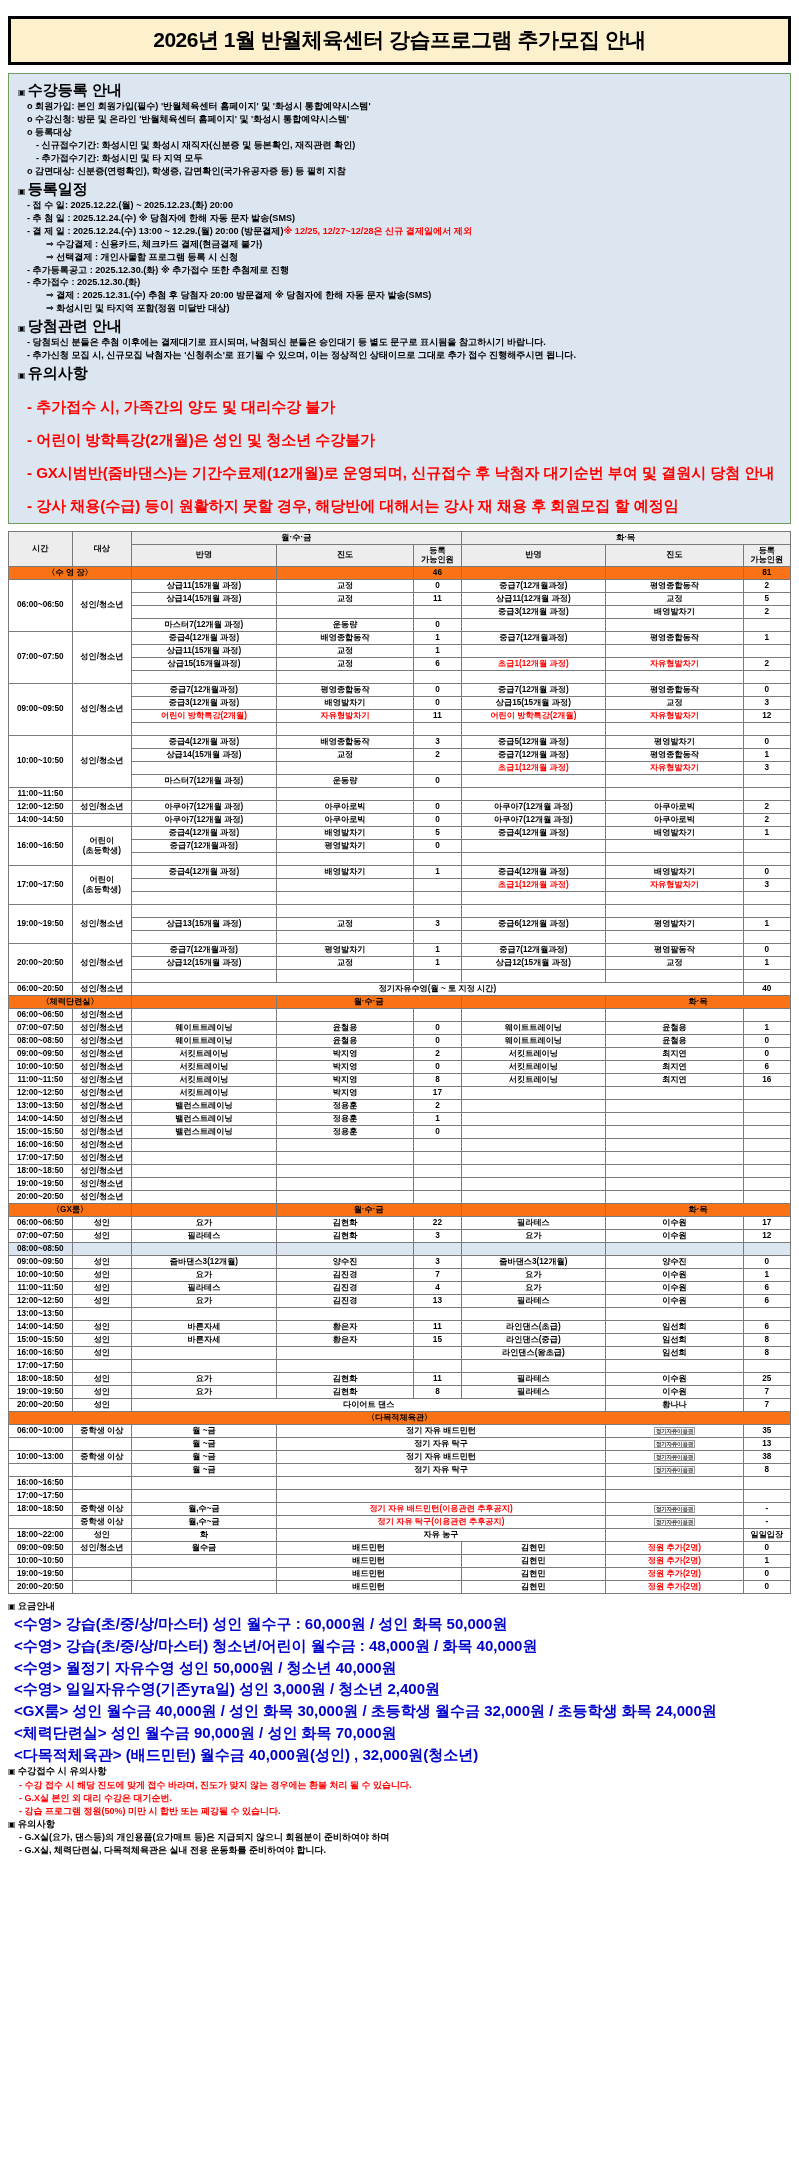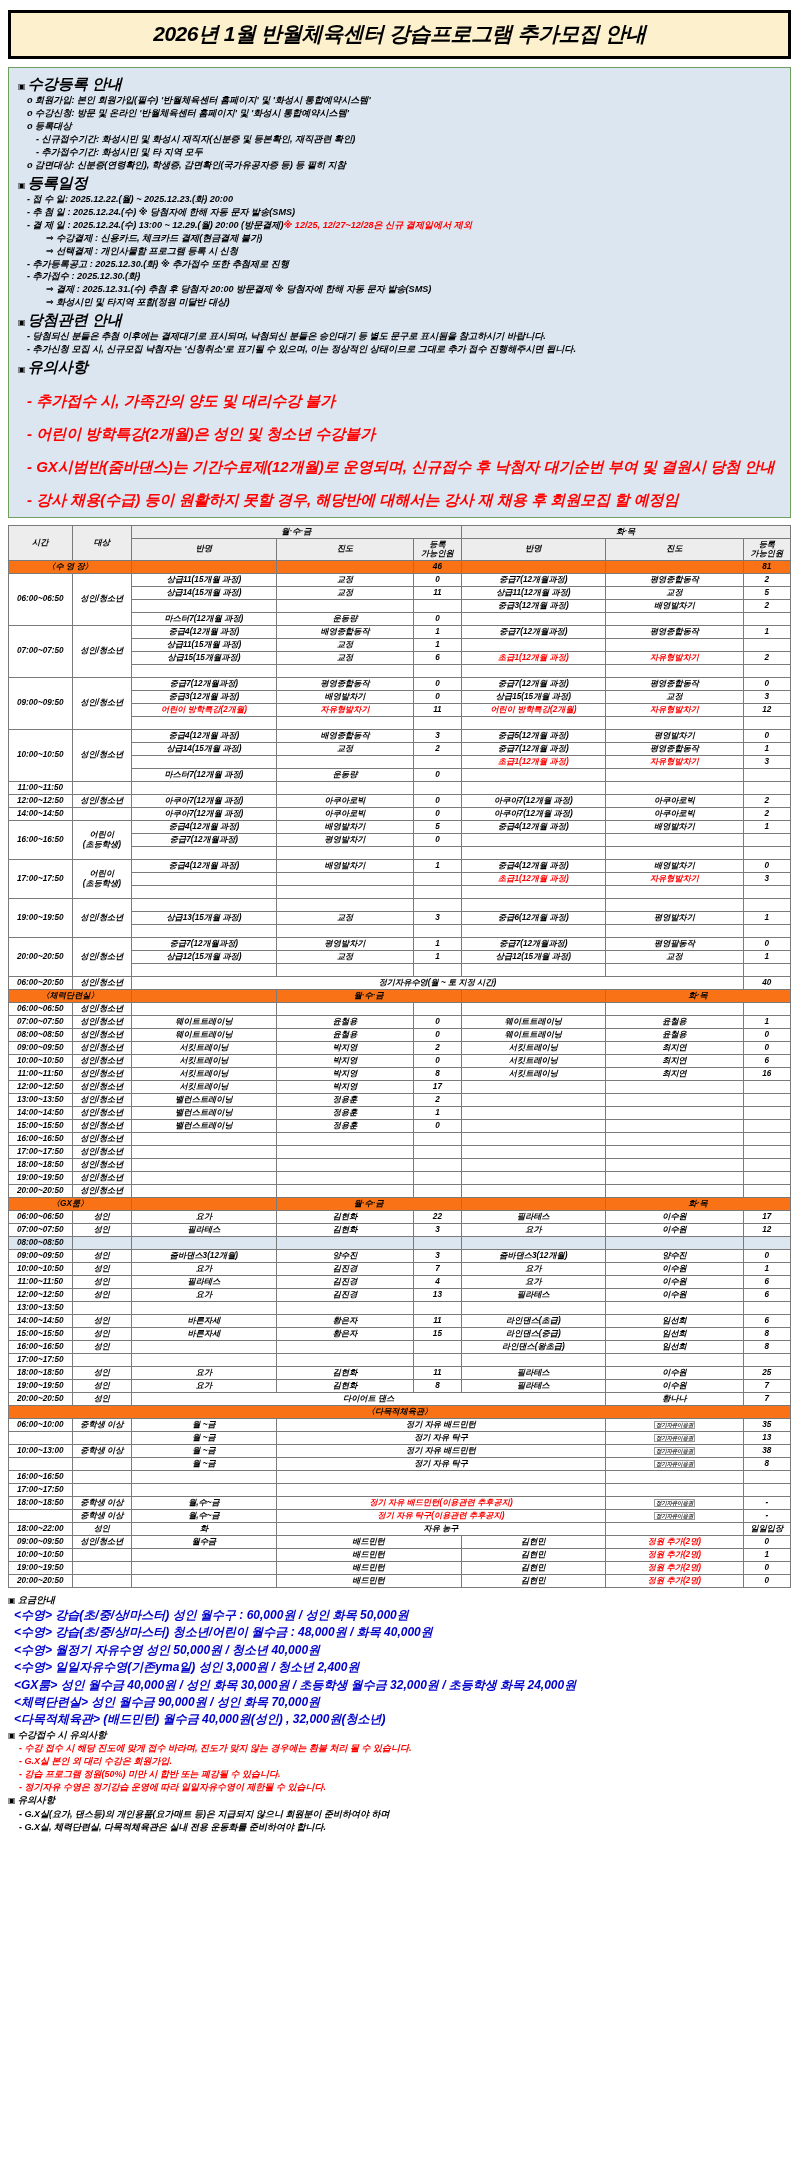--- a/index.html
+++ b/index.html
@@ -5,22 +5,21 @@
   * { box-sizing: border-box; }
   html, body {
     margin: 0; padding: 0;
     background: #ffffff;
     font-family: "Liberation Sans", "DejaVu Sans", sans-serif;
   }
   .page {
     width: 799px;
     min-height: 2175px;
     position: relative;
-    padding: 6px 8px 4px 8px;
-    font-style: italic;
+    padding: 12px 8px 4px 8px;
   }
 
   
   .title-box {
     border: 3px solid #000;
     background: #fdf0cd;
     text-align: center;
     padding: 7px 0 8px 0;
     margin: 4px 0 8px 0;
   }
@@ -111,21 +110,21 @@
   col.c-prog   { width: 134px; }
   col.c-cap    { width: 46px; }
 
   
   .fee-wrap { margin-top: 6px; }
   .f-head {
     font-size: 9.3px; font-weight: bold; color: #000; line-height: 1.45;
   }
   .f-head::before { content: "▣ "; font-size: 8px; }
   .f-line {
-    font-size: 12px; font-weight: bold; color: #0000cc; line-height: 1.45;
+    font-size: 15px; font-weight: bold; color: #0000cc; line-height: 1.45;
     padding-left: 6px;
   }
   .f-red-dash {
     font-size: 9px; font-weight: bold; color: #ff0000; line-height: 1.45;
     padding-left: 11px;
   }
   .f-red-dash::before { content: "- "; }
   .f-dash {
     font-size: 9px; font-weight: bold; color: #000; line-height: 1.45;
     padding-left: 11px;
@@ -927,23 +926,22 @@
         <div class="f-line">&lt;수영&gt; 강습(초/중/상/마스터) 청소년/어린이 월수금 : 48,000원 / 화목 40,000원</div>
         <div class="f-line">&lt;수영&gt; 월정기 자유수영 성인 50,000원 / 청소년 40,000원</div>
         <div class="f-line">&lt;수영&gt; 일일자유수영(기존ута일) 성인 3,000원 / 청소년 2,400원</div>
         <div class="f-line">&lt;GX룸&gt; 성인 월수금 40,000원 / 성인 화목 30,000원 / 초등학생 월수금 32,000원 / 초등학생 화목 24,000원</div>
         <div class="f-line">&lt;체력단련실&gt; 성인 월수금 90,000원 / 성인 화목 70,000원</div>
         <div class="f-line">&lt;다목적체육관&gt; (배드민턴) 월수금 40,000원(성인) , 32,000원(청소년)</div>
       </div>
     <div class="f-head">수강접수 시 유의사항</div>
     <div id="reg-lines">
         <div class="f-red-dash">수강 접수 시 해당 진도에 맞게 접수 바라며, 진도가 맞지 않는 경우에는 환불 처리 될 수 있습니다.</div>
-        <div class="f-red-dash">G.X실 본인 외 대리 수강은 회원가입.</div>
+        <div class="f-red-dash">G.X실 본인 외 대리 수강은 대기순번.</div>
         <div class="f-red-dash">강습 프로그램 정원(50%) 미만 시 합반 또는 폐강될 수 있습니다.</div>
-        <div class="f-red-dash">정기자유 수영은 정기강습 운영에 따라 일일자유수영이 제한될 수 있습니다.</div>
       </div>
     <div class="f-head">유의사항</div>
     <div id="note-lines">
         <div class="f-dash">G.X실(요가, 댄스등)의 개인용품(요가매트 등)은 지급되지 않으니 회원분이 준비하여야 하며</div>
         <div class="f-dash">G.X실, 체력단련실, 다목적체육관은 실내 전용 운동화를 준비하여야 합니다.</div>
       </div>
   </div>
 
 </div>
 

